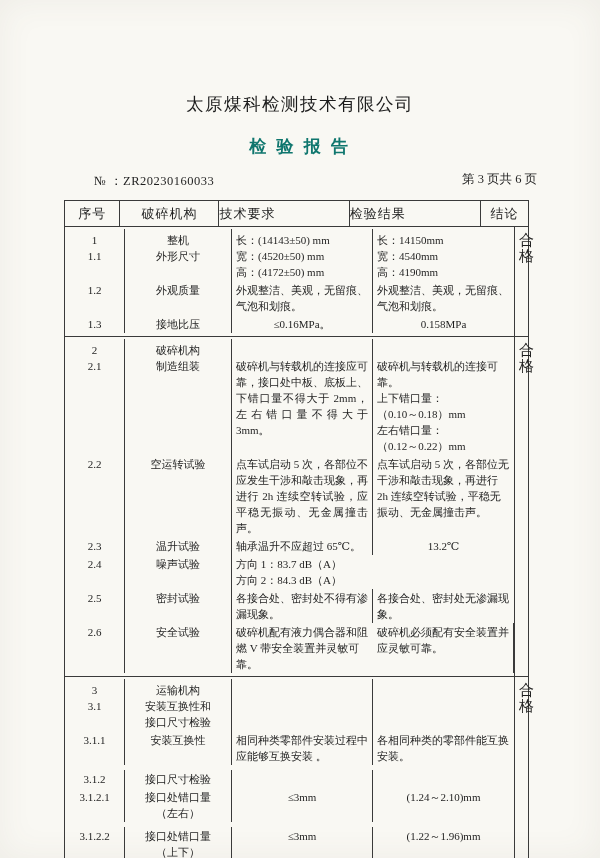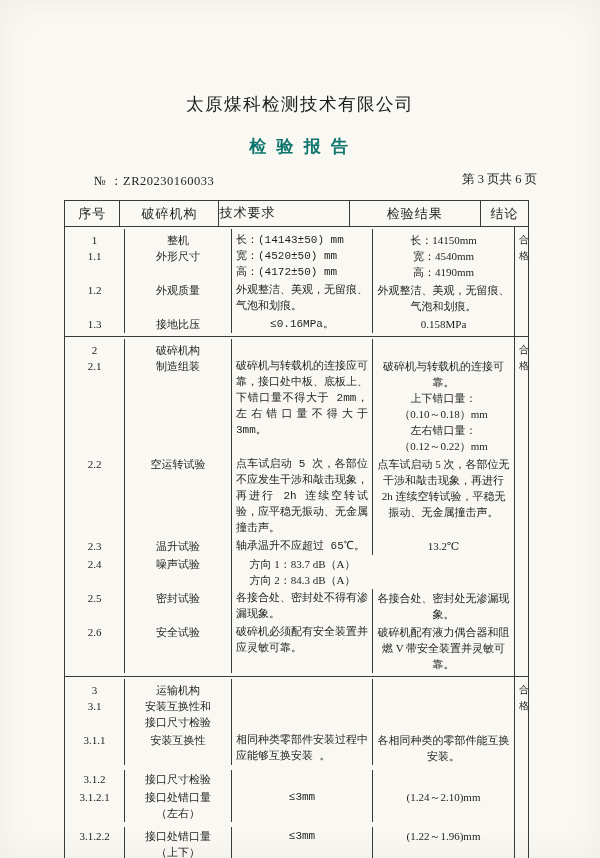--- a/index.html
+++ b/index.html
@@ -28,23 +28,23 @@
   
   .tbl{
     margin:5px 0 0 64px;width:465px;box-sizing:border-box;
     border:1.5px solid var(--line);
   }
   .thead{display:flex;border-bottom:1.2px solid var(--line);}
   .cell{box-sizing:border-box;padding:1px 4px;font-size:11px;line-height:16px;white-space:pre-wrap;}
   .hc{font-size:13px;text-align:center;padding:5px 0 4px;letter-spacing:1px;}
   .c0{width:60px;text-align:center;border-right:1.2px solid var(--line);}
   .c1{width:107px;text-align:center;border-right:1.2px solid var(--line);}
-  .c2{width:141px;text-align:justify;border-right:1.2px solid var(--line);font-family:Liberation Mono, monospace;}
-  .c3{width:141px;text-align:center;}
-  .c4{width:52px;text-align:center;border-left:1.2px solid var(--line);padding-top:5px;font-size:10px;letter-spacing:1px;}
+  .c2{width:141px;text-align:justify;border-right:1.2px solid var(--line);}
+  .c3{width:141px;text-align:left;}
+  .c4{width:52px;text-align:center;border-left:1.2px solid var(--line);padding-top:5px;font-size:15px;letter-spacing:1px;}
   .hc.c4{padding-top:5px;font-size:13px;}
   .sec{display:flex;border-bottom:1.2px solid var(--line);}
   .sec:last-child{border-bottom:none;}
   .sec-left{width:449px;display:flex;flex-direction:column;padding:2px 0 3px;}
   .subrow{display:flex;align-items:stretch;}
   .subrow.gap{margin-top:5px;}
   .subrow:first-child .cell{padding-top:3px;}
   .ctr{text-align:center;}
 </style>
 </head>
@@ -131,22 +131,22 @@
             </div>
             <div class="subrow">
               <div class="cell c0">2.5</div>
               <div class="cell c1">密封试验</div>
               <div class="cell c2">各接合处、密封处不得有渗漏现象。</div>
               <div class="cell c3">各接合处、密封处无渗漏现象。</div>
             </div>
             <div class="subrow">
               <div class="cell c0">2.6</div>
               <div class="cell c1">安全试验</div>
+              <div class="cell c3">破碎机配有液力偶合器和阻燃 V 带安全装置并灵敏可靠。</div>
               <div class="cell c2">破碎机必须配有安全装置并应灵敏可靠。</div>
-              <div class="cell c3">破碎机配有液力偶合器和阻燃 V 带安全装置并灵敏可靠。</div>
             </div>
           </div>
           <div class="cell c4">合格</div>
         </div>
         <div class="sec">
           <div class="sec-left">
             <div class="subrow">
               <div class="cell c0">3
 3.1</div>
               <div class="cell c1">运输机构

